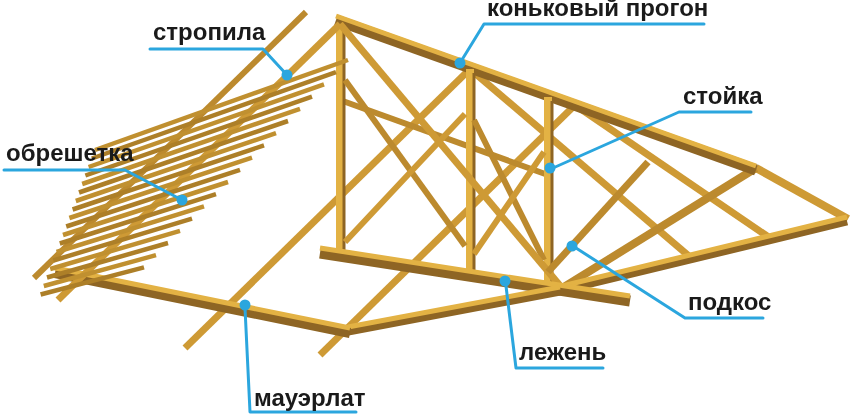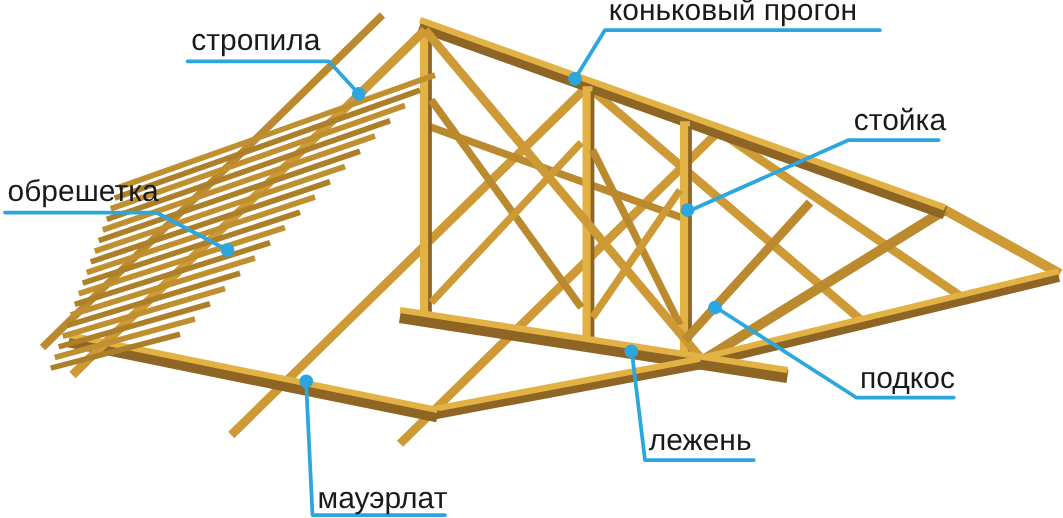--- a/index.html
+++ b/index.html
@@ -4,21 +4,21 @@
 <style>
   html, body {
     margin: 0;
     padding: 0;
     width: 850px;
     height: 414px;
     background: var(--background, #fff);
     overflow: hidden;
     font-family: "Liberation Sans", sans-serif;
   }
-  .stage { position: relative; width: 850px; height: 414px; }
+  .stage { position: relative; width: 850px; height: 414px; font-weight: bold; }
   svg { display: block; }
 
   
   .w-light { stroke: var(--wood_light); }
   .w-mid   { stroke: var(--wood_mid); }
   .w-mid2  { stroke: var(--wood_mid2); }
   .w-dark  { stroke: var(--wood_dark); }
 
   .slat      { stroke: var(--wood_slat); stroke-width: 4.5; }
   .slat.alt  { stroke: var(--wood_slat_alt); }

